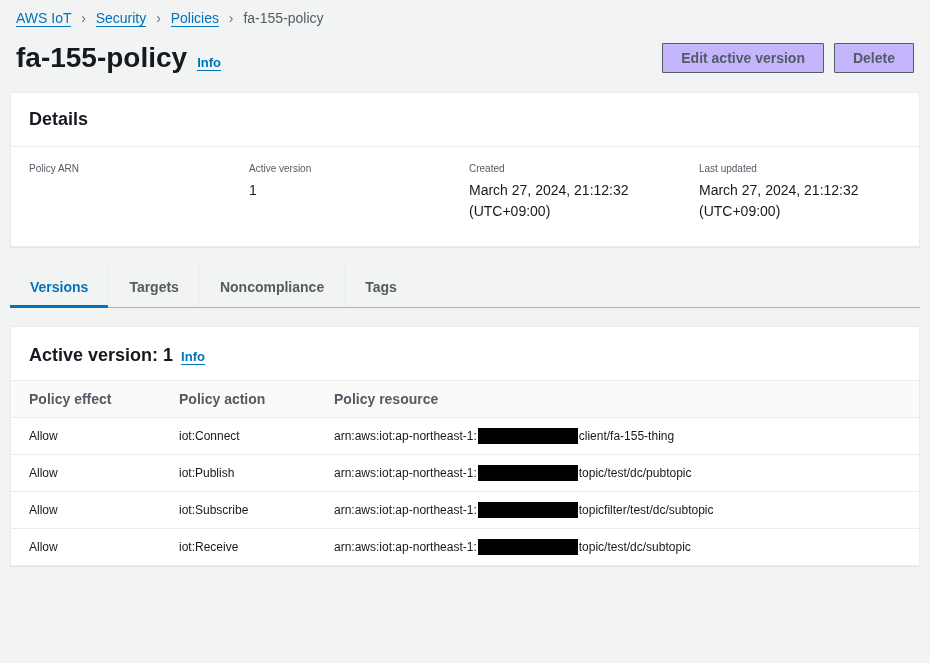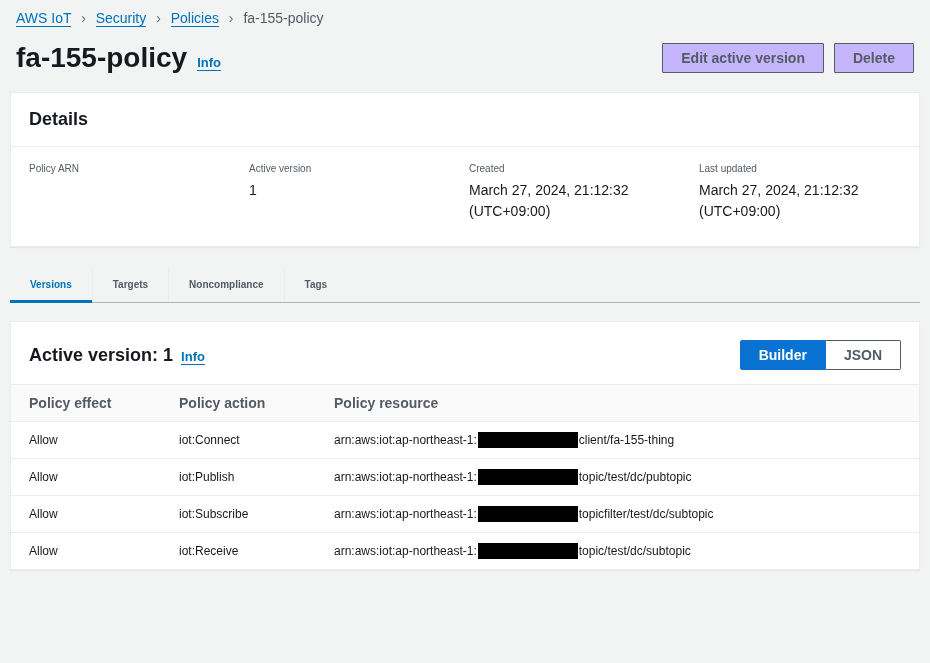--- a/index.html
+++ b/index.html
@@ -49,21 +49,21 @@
   .arn-line { display:flex; align-items:flex-start; gap:4px;}
   .copy-icon { width:14px; height:14px; flex:0 0 14px; margin-top:3px; color:#545b64;}
   .redact {
     display:inline-block; background:#000; color:#000; height:16px; vertical-align:middle;
     width:100px; margin:0 1px; line-height:16px;
   }
   .tabs {
     display:flex; border-bottom:1px solid #aab7b8; margin: 0 10px;
   }
   .tab {
-    padding: 12px 20px; font-size:10px; font-weight:700; color:#545b64;
+    padding: 12px 20px; font-size:14px; font-weight:700; color:#545b64;
     cursor:pointer; position:relative; border-right:1px solid #eaeded;
   }
   .tab:last-child{border-right:none;}
   .tab.active { color:#0073bb; }
   .tab.active::after{
     content:""; position:absolute; left:0; right:0; bottom:-1px; height:3px; background:#0073bb;
   }
   .version-panel .vp-header{
     display:flex; justify-content:space-between; align-items:center;
     padding:18px 18px 14px 18px;
@@ -142,24 +142,20 @@
   <div class="tab">Noncompliance</div>
   <div class="tab">Tags</div>
 </div>
 
 <div class="panel version-panel" style="margin-top:18px;">
   <div class="vp-header">
     <div class="vp-title">
       <span><span>Active version: </span><span>1</span></span>
       <a href="#" class="info-link">Info</a>
     </div>
-    <div class="toggle-group">
-      <button class="toggle-btn left active">Builder</button>
-      <button class="toggle-btn right">JSON</button>
-    </div>
   </div>
   <table class="policy">
     <thead>
       <tr>
         <th style="width:150px">Policy effect</th>
         <th style="width:155px">Policy action</th>
         <th>Policy resource</th>
       </tr>
     </thead>
     <tbody id="policy-rows">

